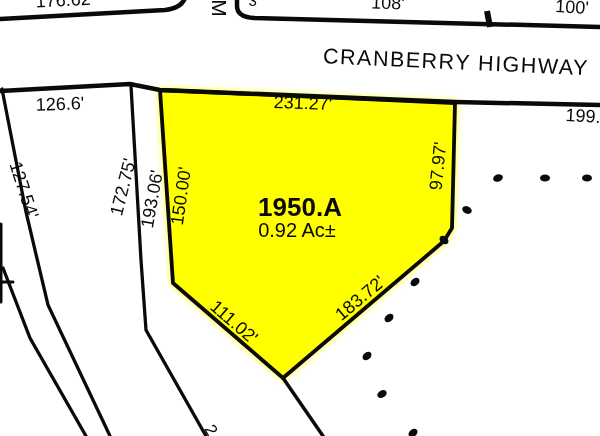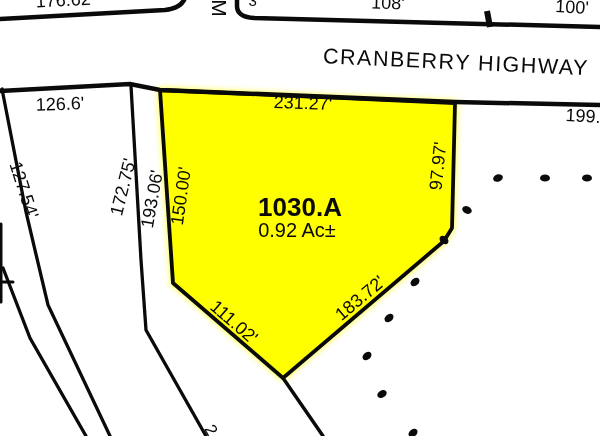--- a/index.html
+++ b/index.html
@@ -72,21 +72,21 @@
   <div class="lbl" style="left:24px;top:190px;transform:translate(-50%,-50%) rotate(72deg);">127.54'</div>
 
   <div class="lbl" style="left:123px;top:187px;transform:translate(-50%,-50%) rotate(-76deg);">172.75'</div>
 
   <div class="lbl" style="left:152px;top:199px;transform:translate(-50%,-50%) rotate(-80deg);">193.06'</div>
 
   <div class="lbl" style="left:181px;top:196px;transform:translate(-50%,-50%) rotate(-82deg);">150.00'</div>
 
   <div class="lbl" style="left:438px;top:166px;transform:translate(-50%,-50%) rotate(-84deg);">97.97'</div>
 
-  <div class="lbl bold" style="left:300px;top:207px;font-size:26px;">1030.A</div>
+  <div class="lbl bold" style="left:300px;top:207px;font-size:26px;">1950.A</div>
 
   <div class="lbl" style="left:297px;top:230px;font-size:20px;">0.92 Ac±</div>
 
   <div class="lbl" style="left:234px;top:322px;transform:translate(-50%,-50%) rotate(41deg);">111.02'</div>
 
   <div class="lbl" style="left:360px;top:298px;transform:translate(-50%,-50%) rotate(-40deg);">183.72'</div>
 
 
   <div class="lbl" style="left:211px;top:430px;font-size:17px;transform:translate(-50%,-50%) rotate(60deg);">2</div>
 

